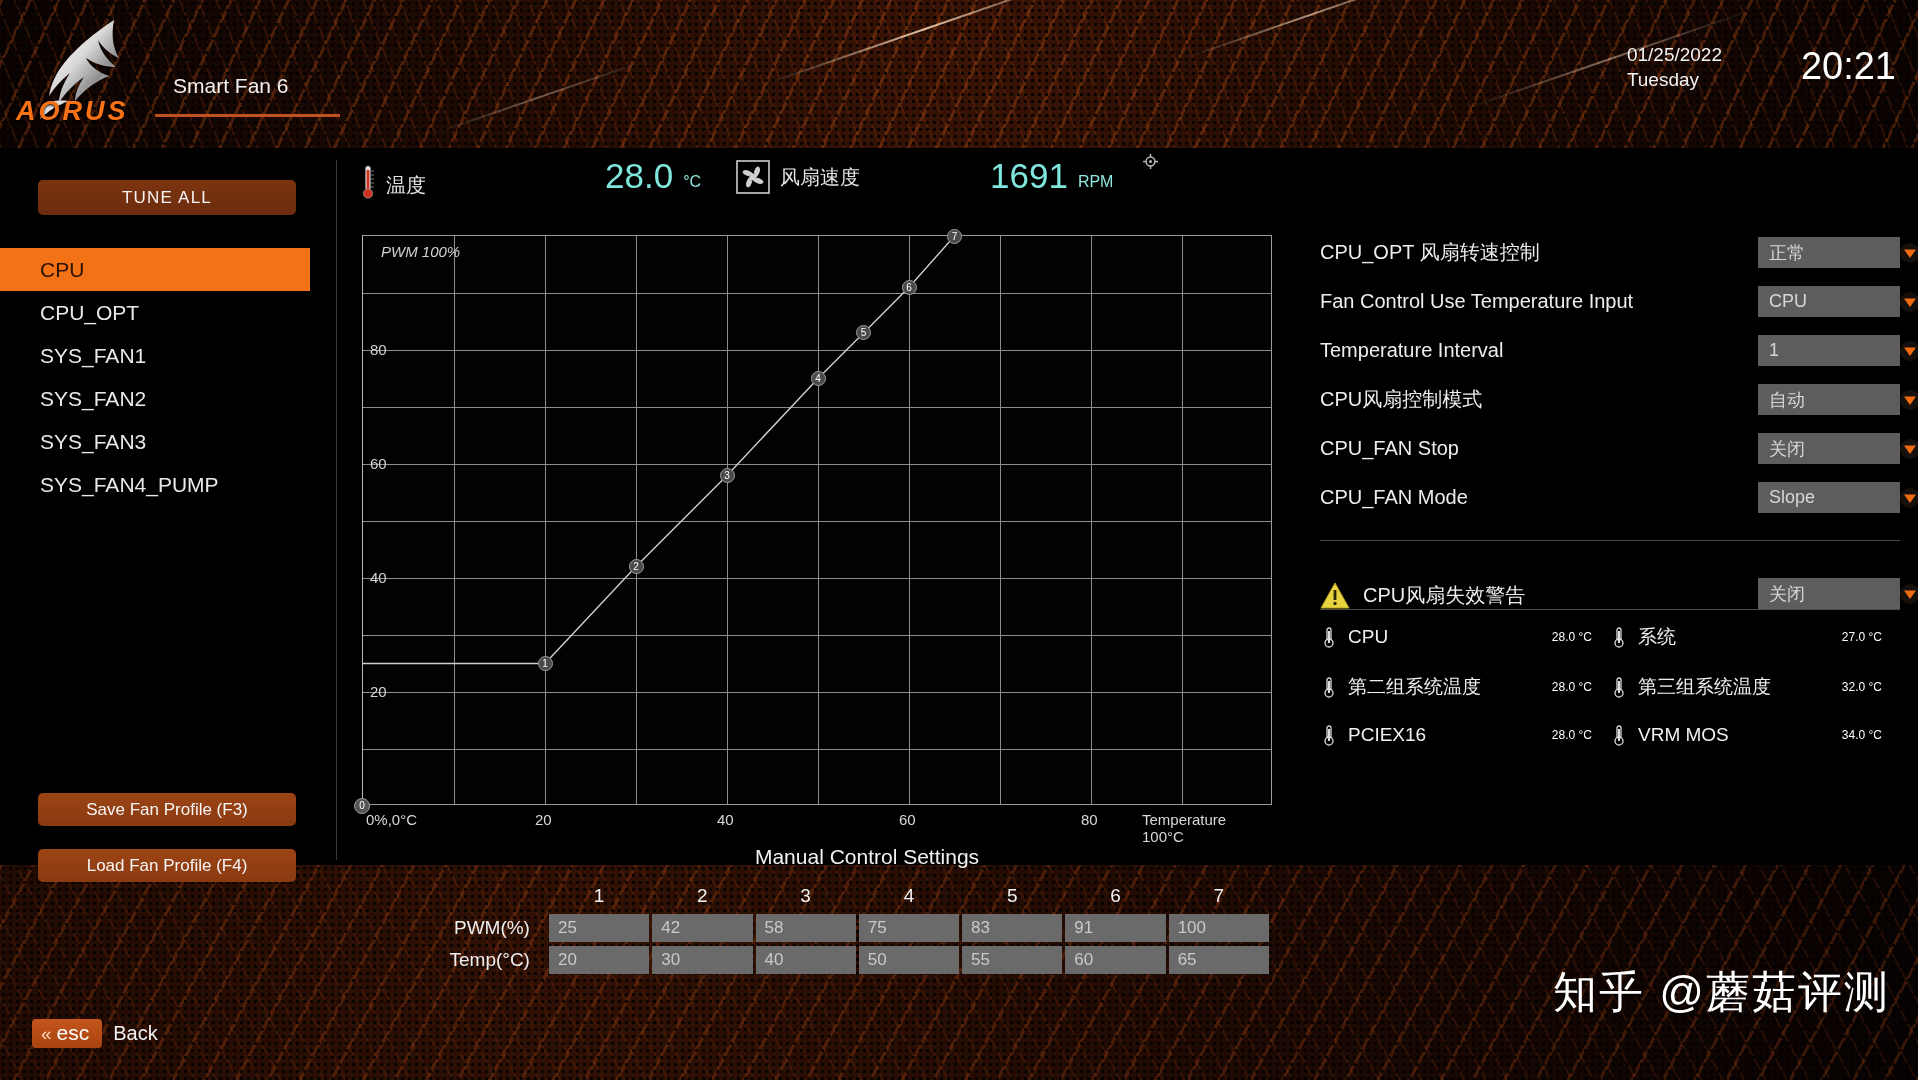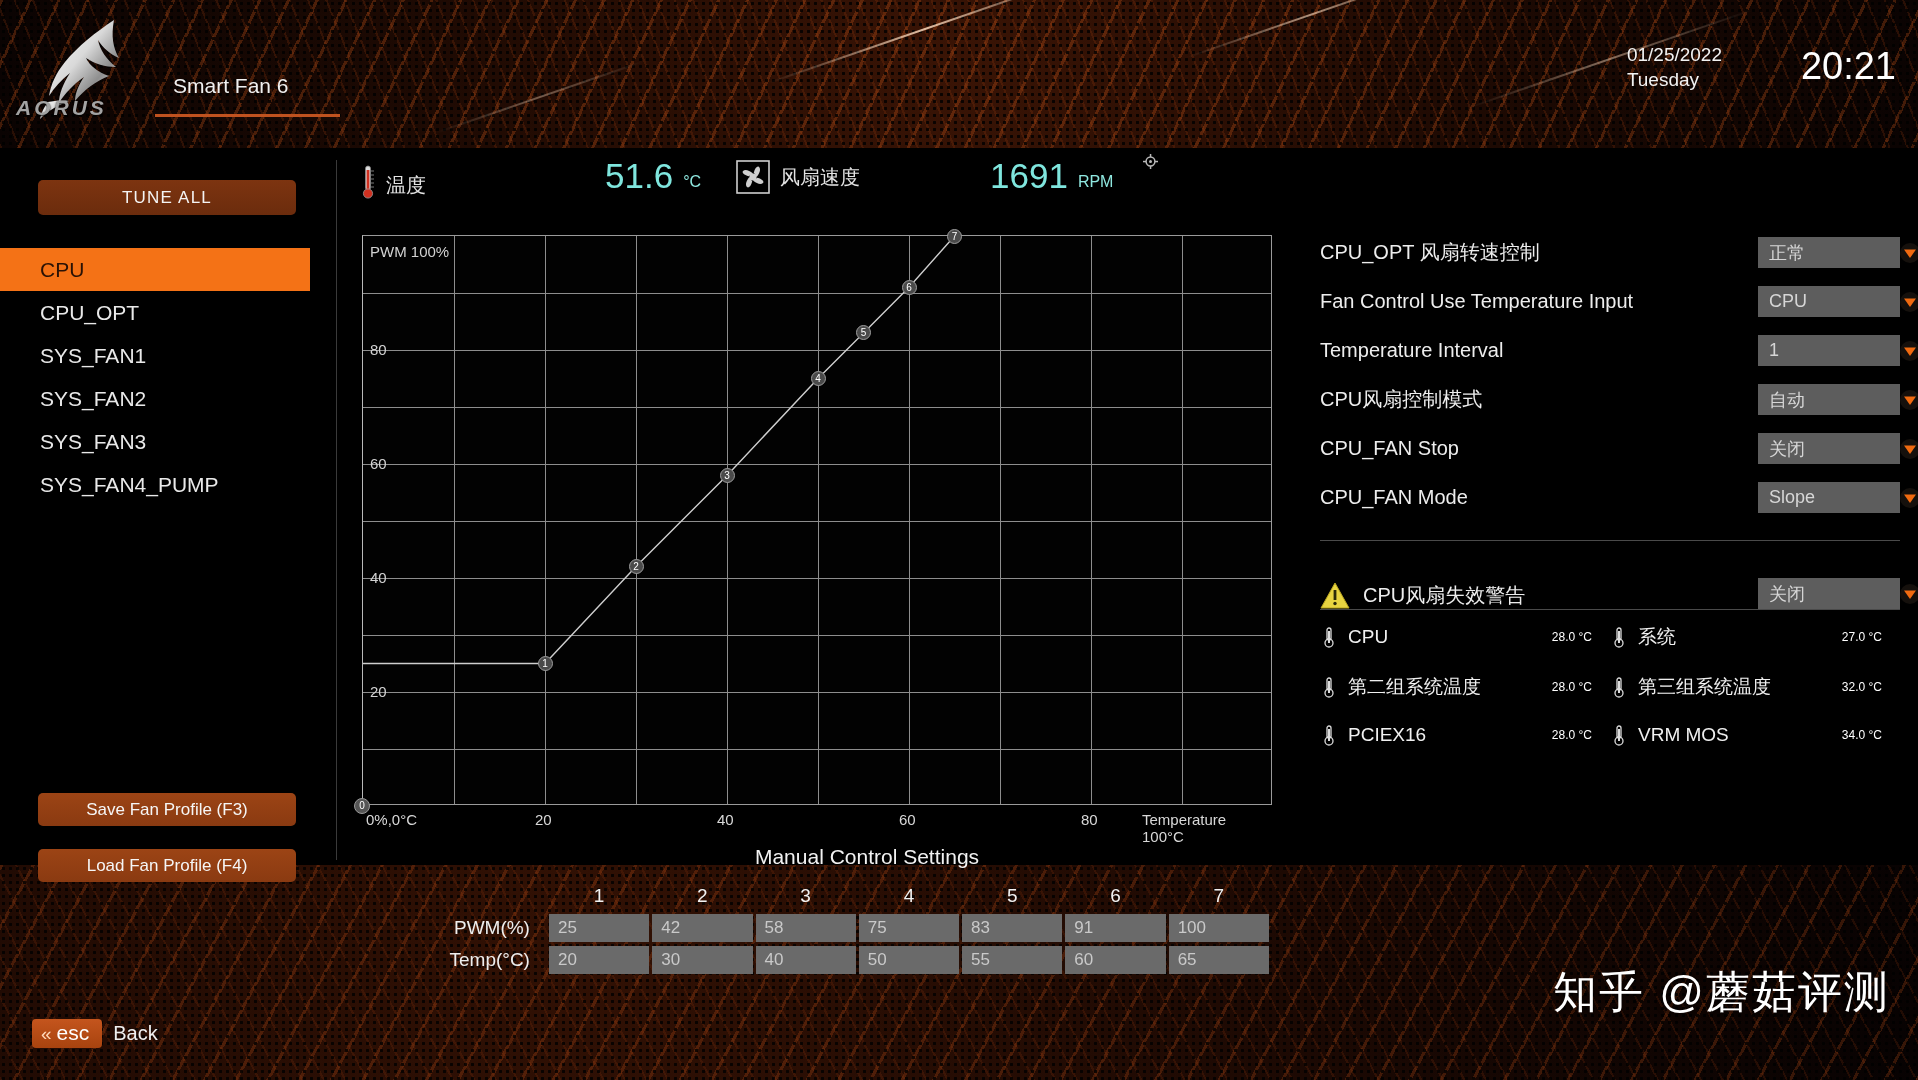--- a/index.html
+++ b/index.html
@@ -42,23 +42,23 @@
   #bottom-banner .dots {
     position:absolute; inset:0;
     background-image:radial-gradient(rgba(0,0,0,0.80) 1.4px, rgba(0,0,0,0) 1.6px);
     background-size:7px 7px;
   }
 
   
   #logo { position:absolute; left:18px; top:10px; width:128px; height:122px; }
   #logo-word {
     position:absolute; left:16px; top:96px;
-    font-size:21px; font-weight:bold; letter-spacing:3px;
+    font-size:27px; font-weight:bold; letter-spacing:3px;
     font-style:italic;
-    color:#a3a3a3;
+    color:#f97316;
     text-shadow:0 1px 2px #000;
   }
 
   #app-title {
     position:absolute; left:173px; top:74px;
     font-size:21px; color:#f0f0f0;
   }
   #title-underline {
     position:absolute; left:155px; top:114px; width:185px; height:3px;
     background:#c0521f;
@@ -278,21 +278,21 @@
           <line x1="10.8" y1="15" x2="14" y2="15"></line>
             <line x1="10.8" y1="19" x2="14" y2="19"></line>
           <line x1="10.8" y1="23" x2="14" y2="23"></line>
         </g>
       </svg>
     </div>
     <span class="ro-label">温度</span>
   </div>
 
   <div class="readout" style="left:245px; top:0;">
-    <span class="ro-value">51.6</span>
+    <span class="ro-value">28.0</span>
     <span class="ro-unit">°C</span>
   </div>
 
   <div class="readout" style="left:370px; top:2px;padding-left:6px;">
     <div class="fan-icon">
       <svg viewBox="0 0 34 34" width="34" height="34">
         <rect x="1" y="1" width="32" height="32" fill="none" stroke="#cfcfcf" stroke-width="1.6"></rect>
         <circle cx="17" cy="17" r="3.6" fill="#cfcfcf"></circle>
         <path fill="#cfcfcf" d="M17 13.4 C13 10 9 9 7 11 C5.6 12.6 8 15 12.6 16.2 Z"></path>
         <path fill="#cfcfcf" d="M20.6 17 C24 13 25 9 23 7 C21.4 5.6 19 8 17.8 12.6 Z"></path>
@@ -347,21 +347,21 @@
       </svg>
       <div class="pt" style="left: 182px; top: 427.5px;">1</div>
       <div class="pt" style="left: 273px; top: 330.6px;">2</div>
       <div class="pt" style="left: 364px; top: 239.4px;">3</div>
       <div class="pt" style="left: 455px; top: 142.5px;">4</div>
       <div class="pt" style="left: 500.5px; top: 96.9px;">5</div>
       <div class="pt" style="left: 546px; top: 51.3px;">6</div>
       <div class="pt" style="left: 591.5px; top: 0px;">7</div>
     </div>
   <div id="origin-badge">0</div>
-<div class="ylab" style="left: 8px; top: 8px;">PWM 100%</div>
+<div class="ylab" style="left: 19px; top: 8px; font-style: italic;">PWM 100%</div>
     <div class="ylab" style="left: 8px; top: 106px;">80</div>
     <div class="ylab" style="left: 8px; top: 220px;">60</div>
     <div class="ylab" style="left: 8px; top: 334px;">40</div>
     <div class="ylab" style="left: 8px; top: 448px;">20</div>
     <div class="xlab" style="left: 4px;">0%,0°C</div>
     <div class="xlab" style="left: 173px;">20</div>
     <div class="xlab" style="left: 355px;">40</div>
     <div class="xlab" style="left: 537px;">60</div>
     <div class="xlab" style="left: 719px;">80</div>
     <div class="xlab" style="left: 780px;">Temperature 100°C</div>

